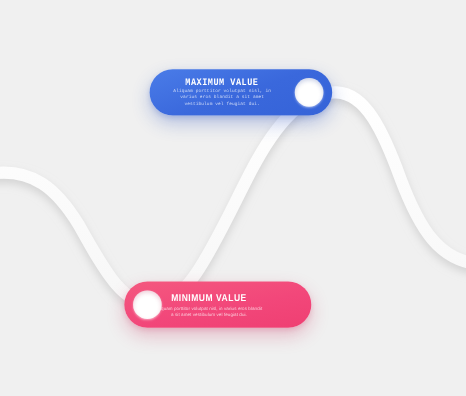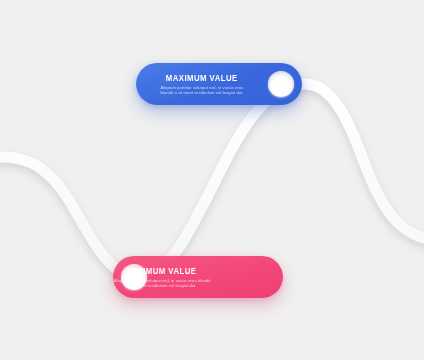--- a/index.html
+++ b/index.html
@@ -80,40 +80,41 @@
     background: linear-gradient(160deg, #4a7ce8 0%, #3a68dc 52%, #3563d8 100%);
     box-shadow: 0 7px 16px rgba(40, 80, 190, 0.30),
                 0 2px 5px rgba(40, 80, 190, 0.18);
     justify-content: flex-start;
   }
   #card-max .pill-text {
     margin-left: 18px;
     width: 96px;
     text-align: center;
     align-items: center;
+    font-family: Liberation Mono, monospace;
   }
   #card-max .knob {
     right: 8px;
     width: 26px;
     height: 26px;
     margin-top: -13px;
     box-shadow: inset 0 2px 4px rgba(30, 60, 150, 0.22),
                 0 1px 2px rgba(255, 255, 255, 0.5);
   }
 
   
   #card-min {
     left: 113px;
     top: 256px;
     width: 170px;
     height: 42px;
     background: linear-gradient(170deg, #f4587f 0%, #f2477a 55%, #ef3f72 100%);
     box-shadow: 0 7px 16px rgba(200, 45, 95, 0.28),
                 0 2px 5px rgba(200, 45, 95, 0.16);
-    justify-content: flex-start;
+    justify-content: center;
   }
   #card-min .pill-text {
     margin-right: 16px;
     width: 98px;
     text-align: center;
     align-items: center;
   }
   #card-min .knob {
     left: 8px;
     width: 26px;

